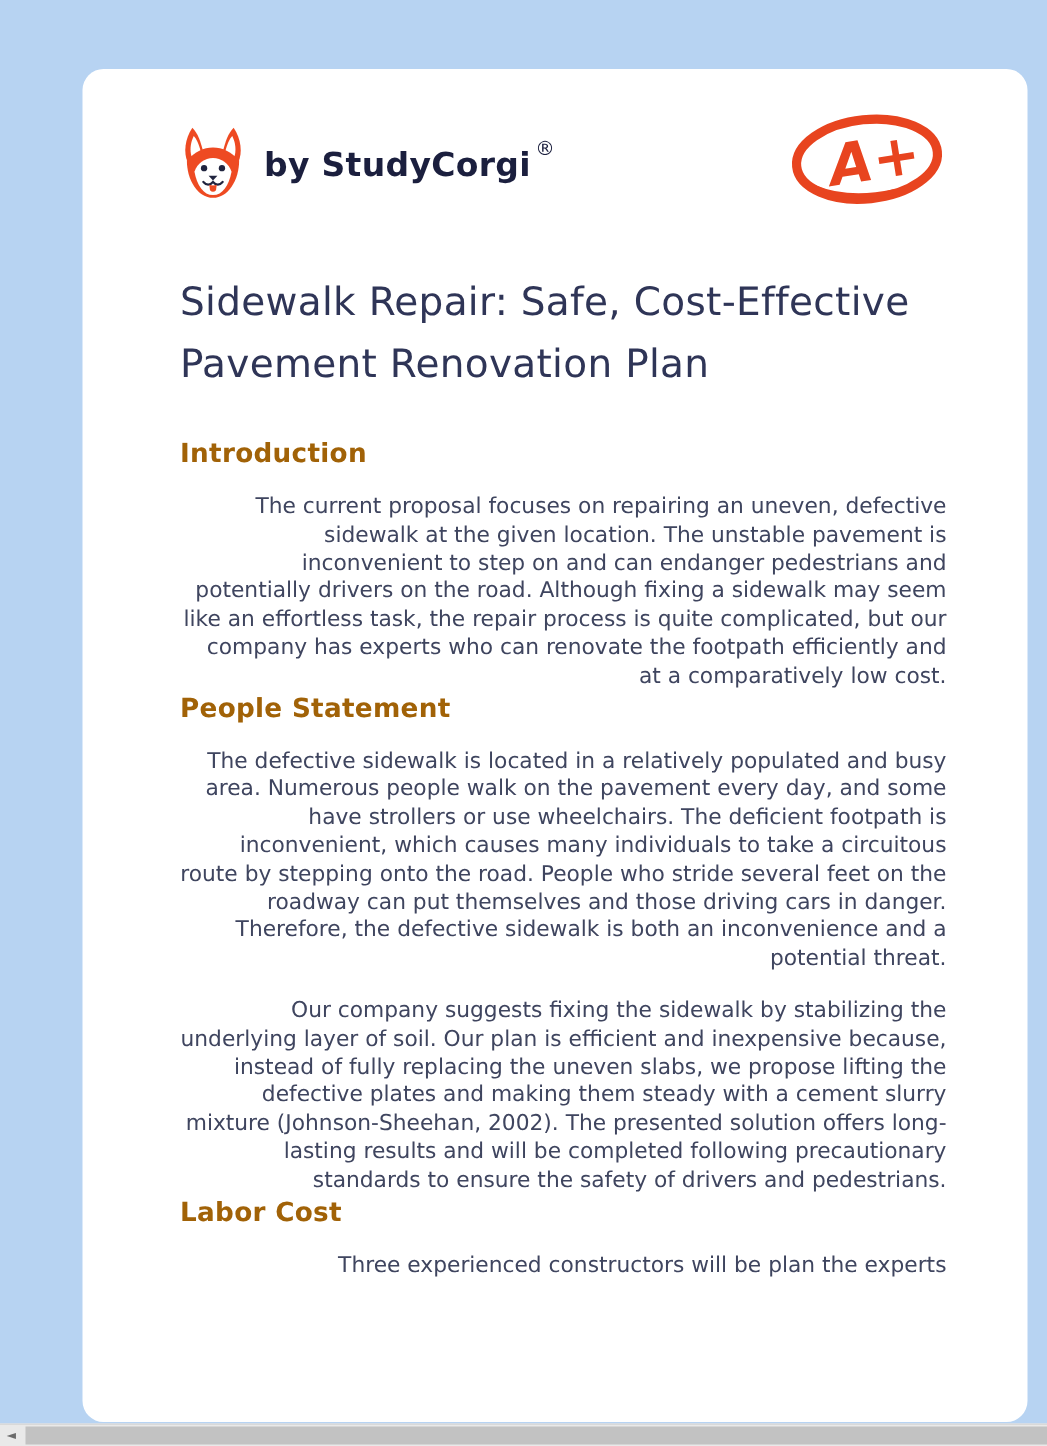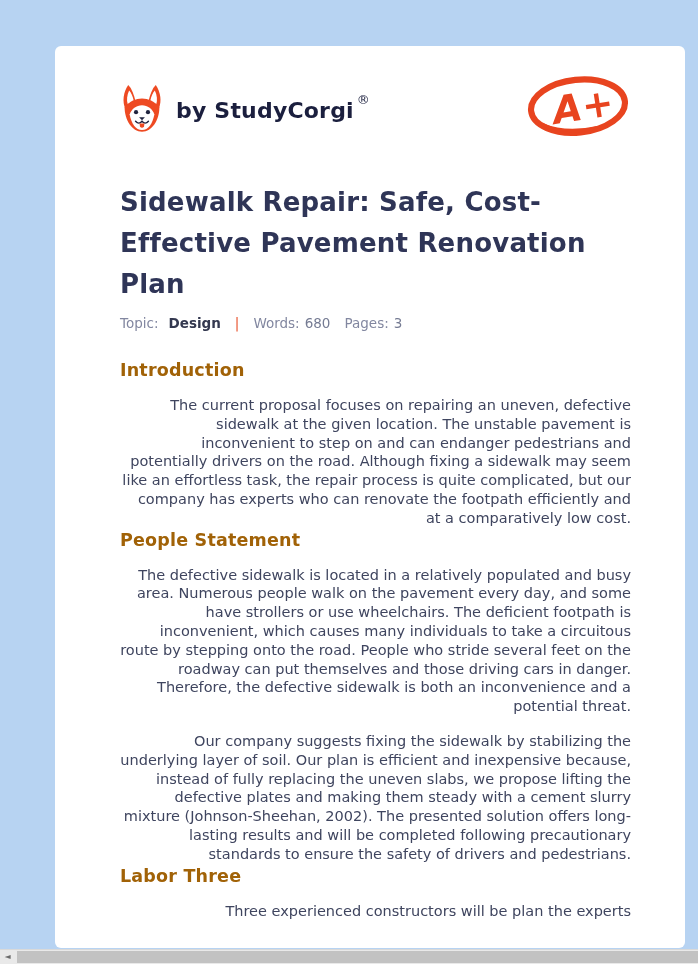--- a/index.html
+++ b/index.html
@@ -8,21 +8,21 @@
     background: #b7d3f2;
     font-family: "DejaVu Sans", "Liberation Sans", sans-serif;
     position: relative;
     overflow: hidden;
   }
   .card {
     position: absolute;
     left: 55px; top: 46px;
     width: 630px; height: 902px;
     background: #ffffff;
-    border-radius: 6px;
+    border-radius: 14px;
     padding: 32px 54px 0 65px;
     overflow: hidden;
   }
   
   .header-row {
     display: flex;
     justify-content: space-between;
     align-items: center;
     height: 64px;
   }
@@ -41,21 +41,21 @@
     top: -6px;
     left: 3px;
     font-weight: normal;
   }
   
   .title {
     margin-top: 40px;
     max-width: 505px;
     font-size: 26px;
     line-height: 41px;
-    font-weight: bold;
+    font-weight: normal;
     color: #2f3557;
     letter-spacing: 0.2px;
   }
   .meta {
     margin-top: 10px;
     font-size: 13.5px;
     color: #8287a0;
     display: flex;
     align-items: center;
   }
@@ -144,44 +144,31 @@
       <svg width="106" height="66" viewBox="0 0 110 70" aria-hidden="true">
         <ellipse cx="55" cy="33" rx="50" ry="28" fill="none" stroke="#e8441f" stroke-width="6.5" transform="rotate(-6 55 33)"></ellipse>
         <path d="M18 53 Q42 63 74 56" fill="none" stroke="#e8441f" stroke-width="3.5" stroke-linecap="round"></path>
         <text x="28" y="48" font-family="DejaVu Sans, sans-serif" font-size="40" font-style="italic" font-weight="bold" fill="#e8441f" transform="rotate(-9 55 33)">A+</text>
       </svg>
     </div>
   </div>
 
   <h1 class="title">Sidewalk Repair: Safe, Cost-Effective Pavement Renovation Plan</h1>
 
-  <div class="meta">
-    <span class="lbl">Topic:</span>
-    <a class="topic-link">Design</a>
-    <span class="sep">|</span>
-    <span class="group">
-      <span class="lbl">Words:</span>
-      <span class="val">680</span>
-    </span>
-    <span class="group">
-      <span class="lbl">Pages:</span>
-      <span class="val">3</span>
-    </span>
-  </div>
 
   <div class="doc">
     <h2>Introduction</h2>
     <p>The current proposal focuses on repairing an uneven, defective sidewalk at the given location. The unstable pavement is inconvenient to step on and can endanger pedestrians and potentially drivers on the road. Although fixing a sidewalk may seem like an effortless task, the repair process is quite complicated, but our company has experts who can renovate the footpath efficiently and at a comparatively low cost.</p>
 
     <h2>People Statement</h2>
     <p>The defective sidewalk is located in a relatively populated and busy area. Numerous people walk on the pavement every day, and some have strollers or use wheelchairs. The deficient footpath is inconvenient, which causes many individuals to take a circuitous route by stepping onto the road. People who stride several feet on the roadway can put themselves and those driving cars in danger. Therefore, the defective sidewalk is both an inconvenience and a potential threat.</p>
 
     <p>Our company suggests fixing the sidewalk by stabilizing the underlying layer of soil. Our plan is efficient and inexpensive because, instead of fully replacing the uneven slabs, we propose lifting the defective plates and making them steady with a cement slurry mixture (Johnson-Sheehan, 2002). The presented solution offers long-lasting results and will be completed following precautionary standards to ensure the safety of drivers and pedestrians.</p>
 
-    <h2>Labor Three</h2>
+    <h2>Labor Cost</h2>
     <p>Three experienced constructors will be plan the experts</p>
   </div>
 
 </div>
 
 <div class="hscrollbar">
   <div class="hscroll-btn">◄</div>
   <div class="hscroll-thumb"></div>
 </div>
 

